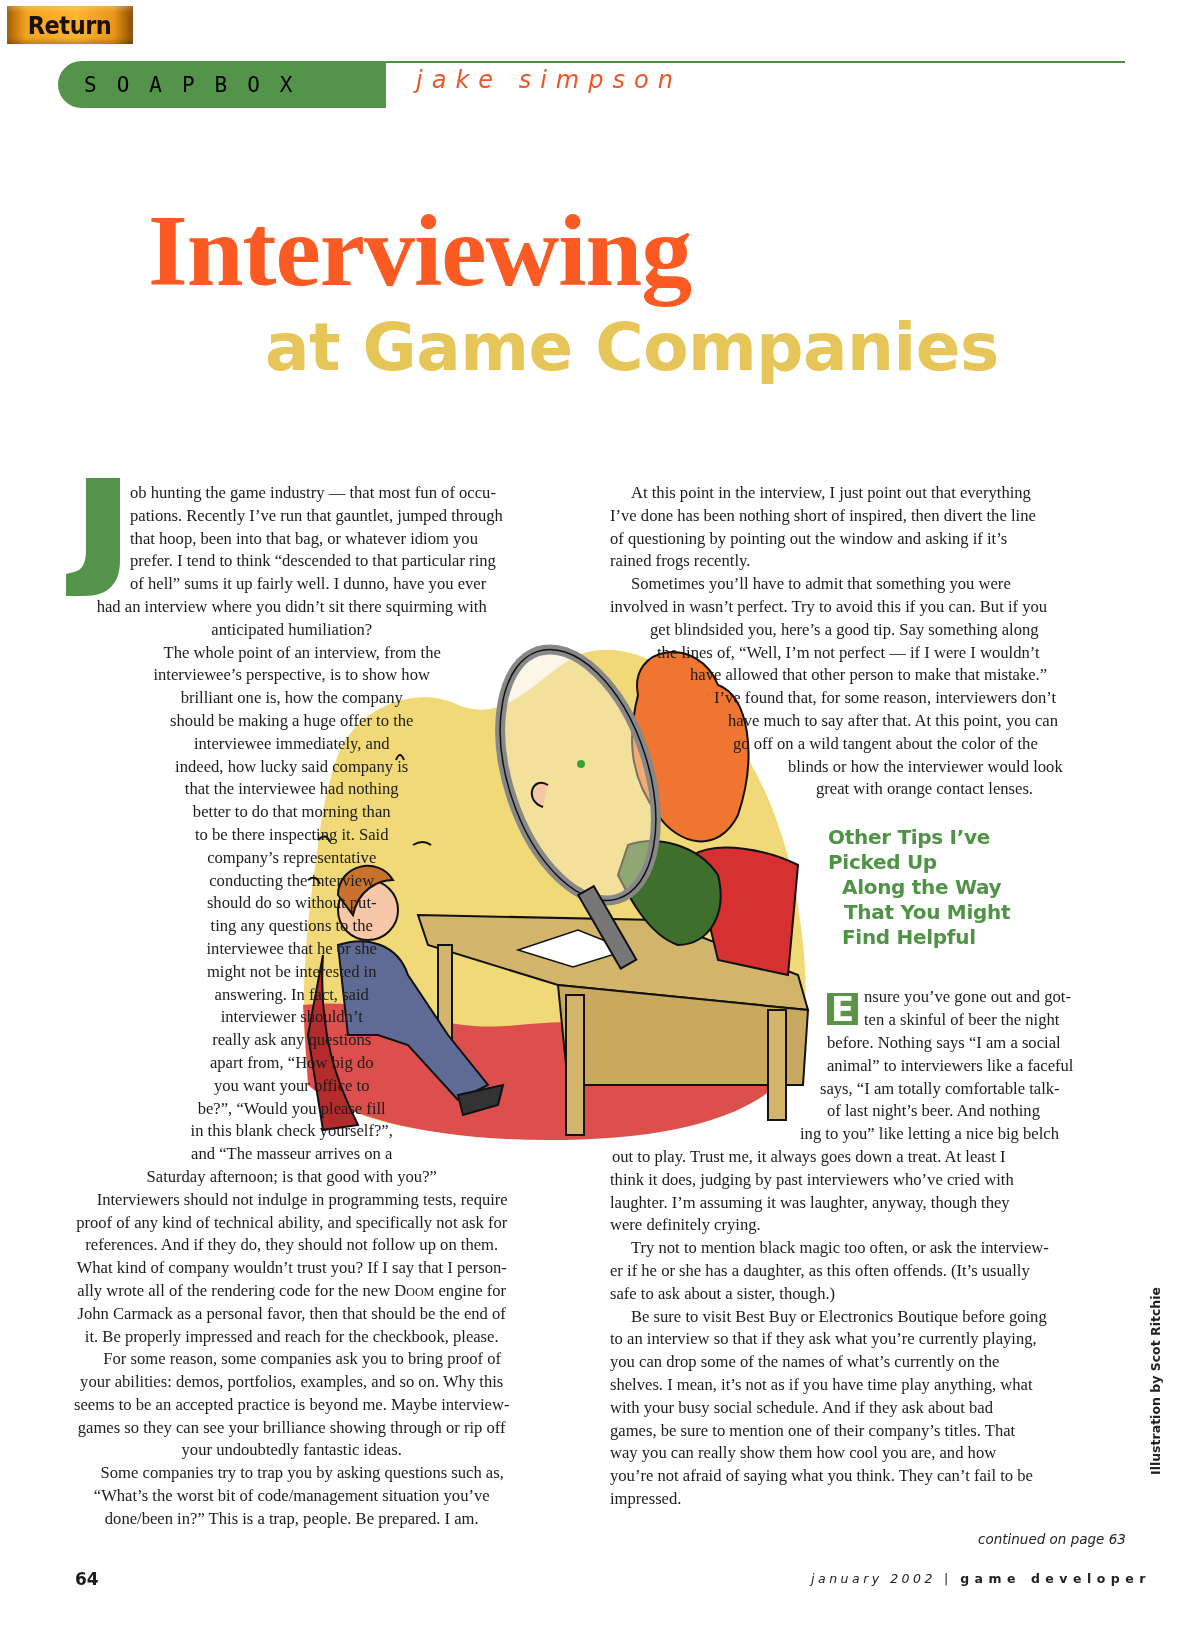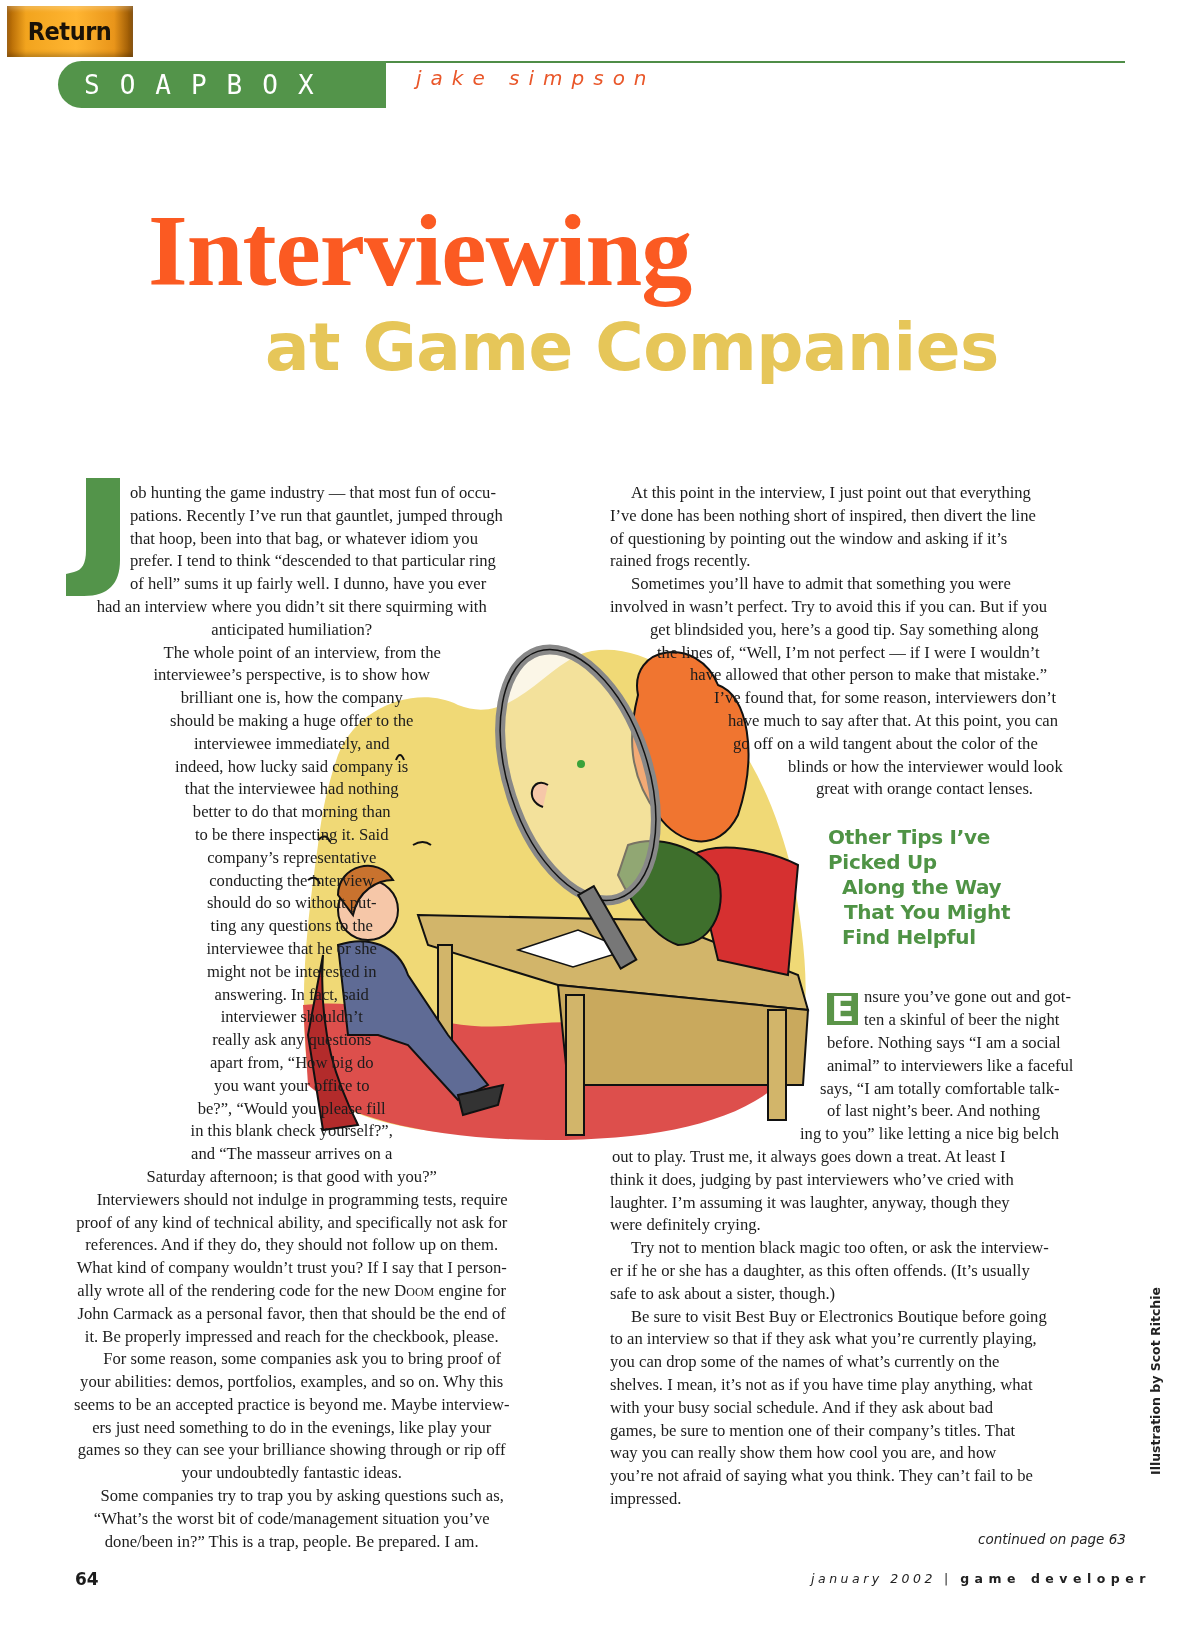--- a/index.html
+++ b/index.html
@@ -1,35 +1,35 @@
 <!DOCTYPE html>
 <html><head>
 <meta charset="utf-8">
 <style>
   html, body { margin:0; padding:0; background:#ffffff; }
   body { width:1200px; height:1632px; position:relative; overflow:hidden;
          font-family:"Liberation Serif","DejaVu Serif",serif; color:#1c1c1c; }
   .abs { position:absolute; }
 
   
-  .return-btn { left:7px; top:6px; width:126px; height:51px;
+  .return-btn { left:7px; top:6px; width:126px; height:38px;
     background:linear-gradient(90deg,#a85e00 0%,#f2a41e 15%,#ffb531 55%,#e9951a 85%,#8a4d00 100%);
     display:flex; align-items:center; justify-content:center; cursor:pointer;
     box-shadow: inset 0 -3px 5px rgba(0,0,0,.25), inset 0 3px 4px rgba(255,255,255,.25); }
   .return-btn span { font-family:"DejaVu Sans","Liberation Sans",sans-serif; font-weight:bold;
     font-size:25px; color:#1a1208; letter-spacing:-0.5px; transform:scaleX(0.9); }
 
   
   .rule { left:385px; top:61px; width:740px; height:2px; background:#4f8d47; }
   .soapbox { left:58px; top:61px; width:328px; height:47px; background:#53944a;
     border-radius:24px 0 0 24px; display:flex; align-items:center; padding-left:26px; box-sizing:border-box; }
-  .soapbox span { font-family:"DejaVu Sans Mono","Liberation Mono",monospace; color:#ffffff;
-    font-size:26px; letter-spacing:20px; }
+  .soapbox span { font-family:"DejaVu Sans Mono","Liberation Mono",monospace; color:#000000;
+    font-size:21px; letter-spacing:20px; }
   .author { left:416px; top:66px; font-family:"DejaVu Sans","Liberation Sans",sans-serif;
-    font-style:italic; color:#e9572a; font-size:20px; letter-spacing:9px; }
+    font-style:italic; color:#e9572a; font-size:24px; letter-spacing:9px; }
 
   
   .title1 { left:148px; top:200px; font-family:Liberation Serif, serif; font-weight:bold;
     color:#fb5a22; font-size:102px; letter-spacing:-1px; line-height:1; }
   .title2 { left:265px; top:315px; font-family:"DejaVu Sans","Liberation Sans",sans-serif; font-weight:bold;
     color:#e6c659; font-size:66px; line-height:1; letter-spacing:-0.5px; }
 
   
   .txt { font-size:16.6px; line-height:22.8px; }
   .line { display:block; white-space:nowrap; }
@@ -143,21 +143,20 @@
   <span class="line" style="padding-left:21px">Interviewers should not indulge in programming tests, require</span>
   <span class="line">proof of any kind of technical ability, and specifically not ask for</span>
   <span class="line">references. And if they do, they should not follow up on them.</span>
   <span class="line">What kind of company wouldn’t trust you? If I say that I person-</span>
   <span class="line"><span>ally wrote all of the rendering code for the new </span><span class="sc">Doom</span><span> engine for</span></span>
   <span class="line">John Carmack as a personal favor, then that should be the end of</span>
   <span class="line">it. Be properly impressed and reach for the checkbook, please.</span>
   <span class="line" style="padding-left:21px">For some reason, some companies ask you to bring proof of</span>
   <span class="line">your abilities: demos, portfolios, examples, and so on. Why this</span>
   <span class="line">seems to be an accepted practice is beyond me. Maybe interview-</span>
-  <span class="line">ers just need something to do in the evenings, like play your</span>
   <span class="line">games so they can see your brilliance showing through or rip off</span>
   <span class="line">your undoubtedly fantastic ideas.</span>
   <span class="line" style="padding-left:21px">Some companies try to trap you by asking questions such as,</span>
   <span class="line">“What’s the worst bit of code/management situation you’ve</span>
   <span class="line">done/been in?” This is a trap, people. Be prepared. I am.</span>
 </div>
 
 <div class="abs txt" style="left:610px;top:482px;">
   <span class="line" style="padding-left:21px">At this point in the interview, I just point out that everything</span>
   <span class="line">I’ve done has been nothing short of inspired, then divert the line</span>

